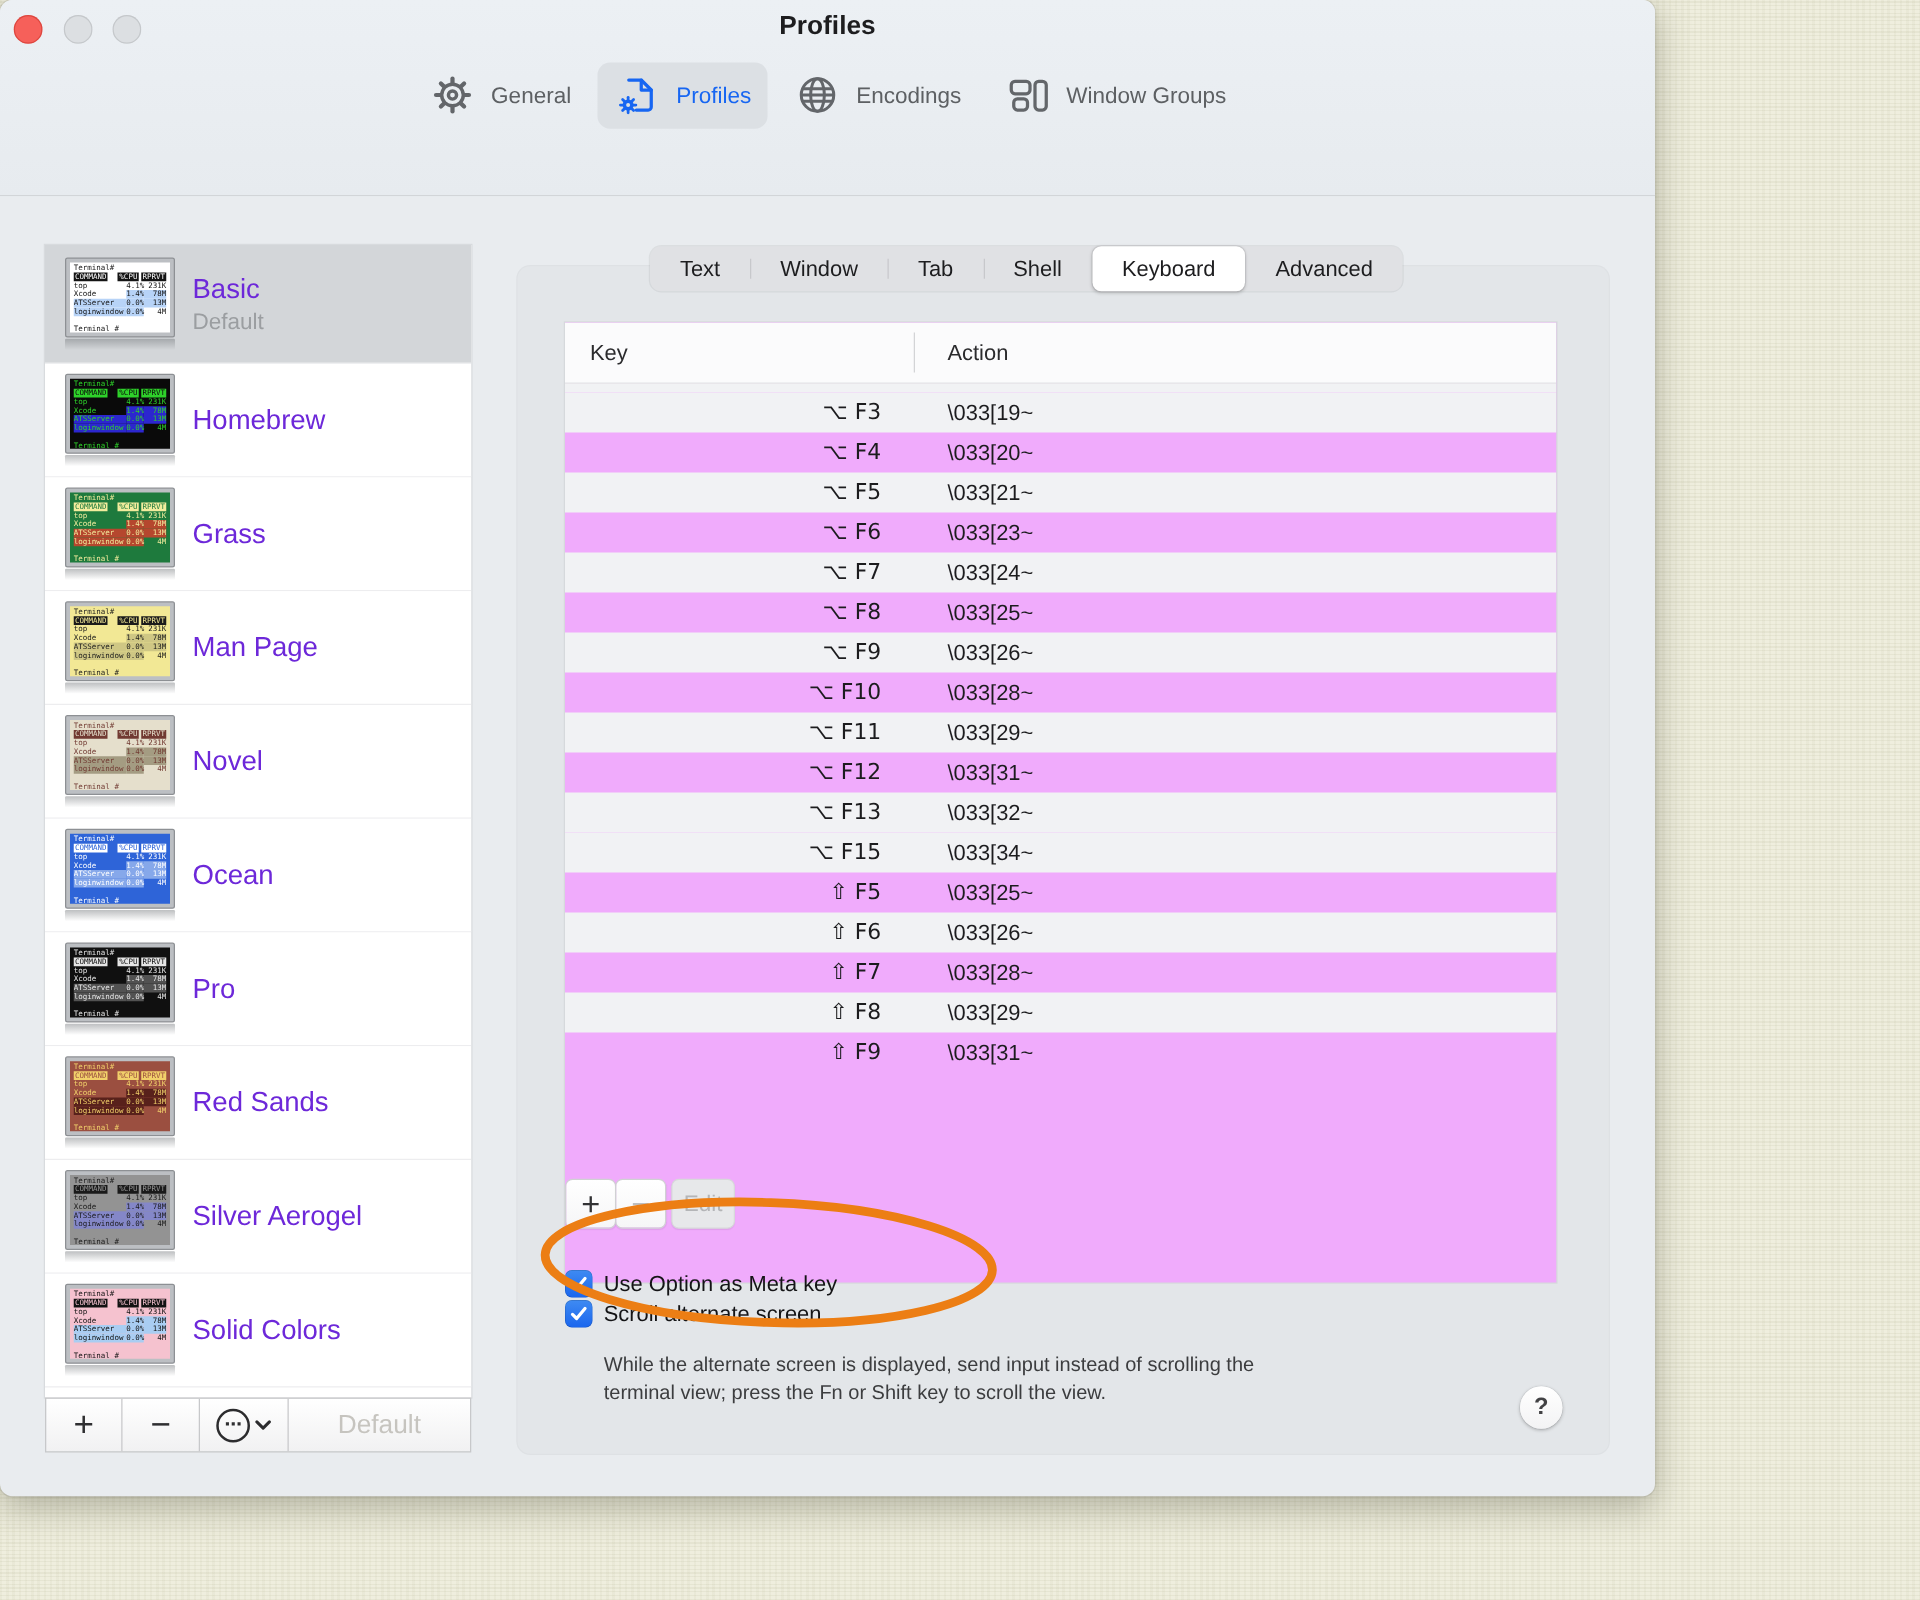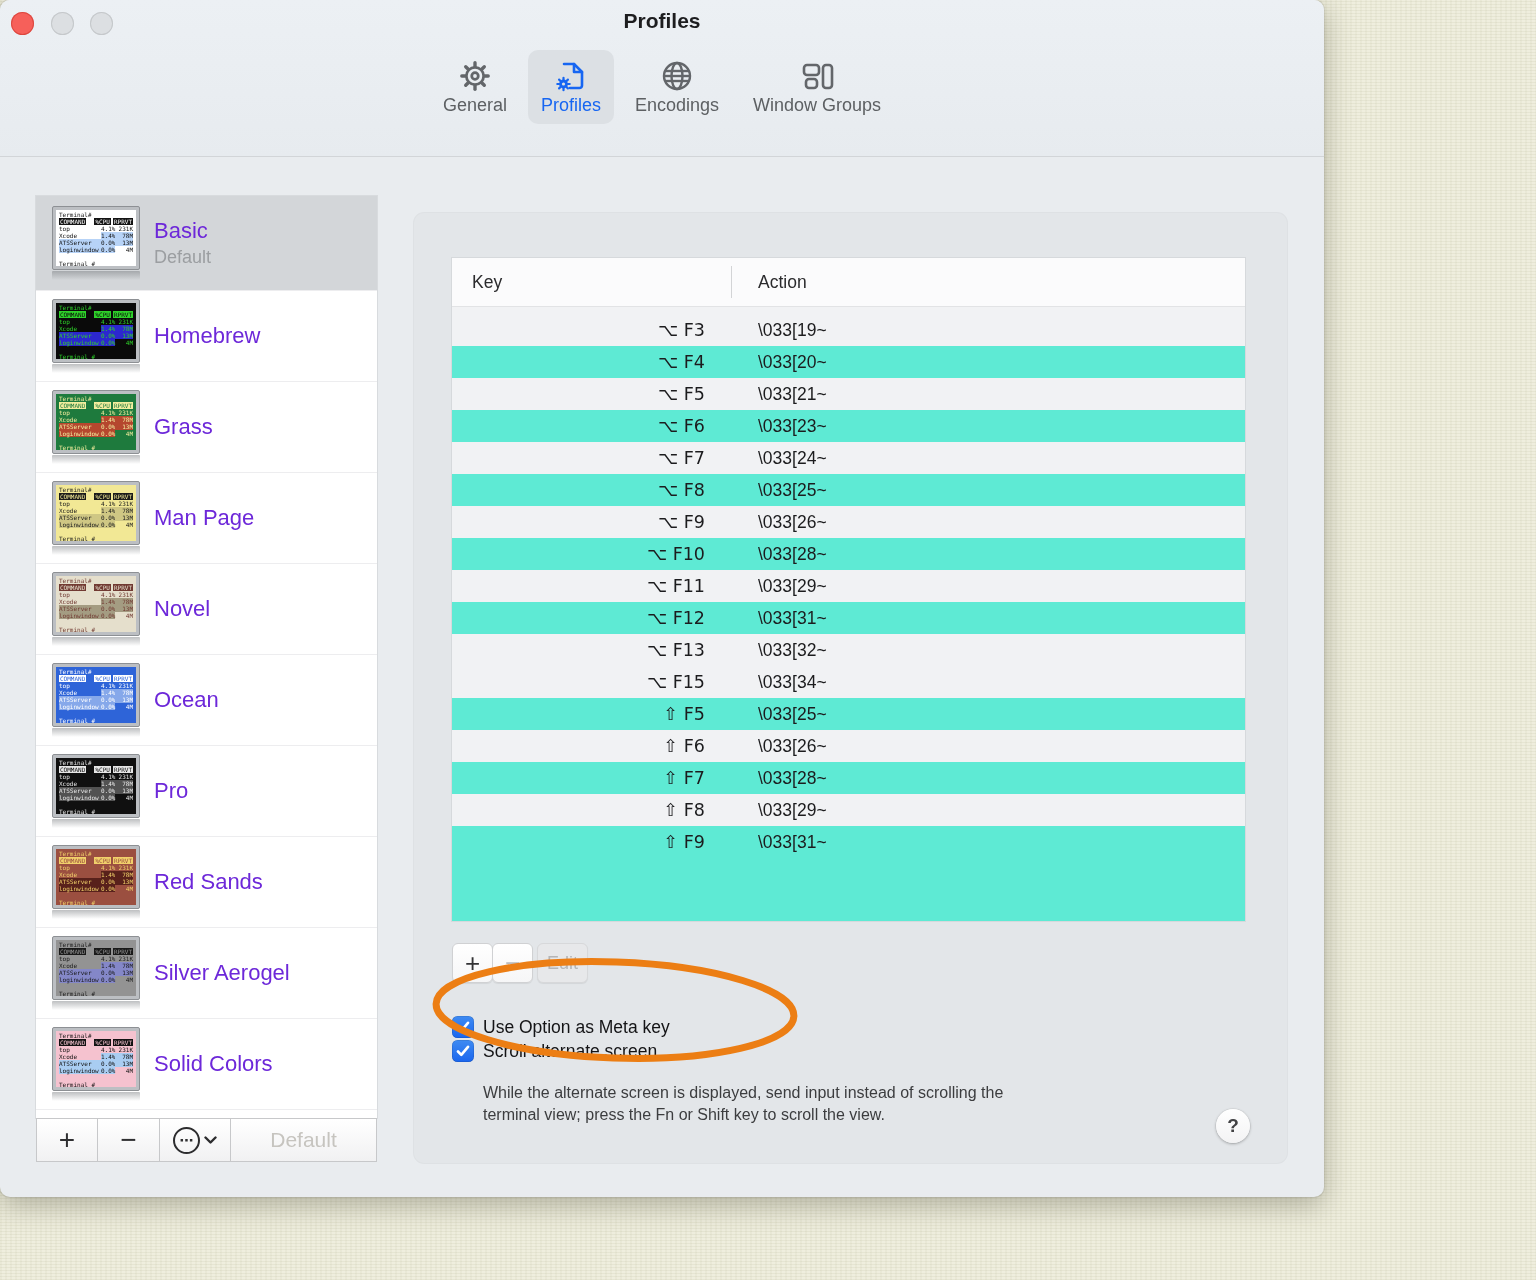--- a/index.html
+++ b/index.html
@@ -24,21 +24,21 @@
     border-bottom:1px solid #d2d5d8;border-radius:10px 10px 0 0;
   }
   .tl{position:absolute;top:12px;width:23px;height:23px;border-radius:50%;}
   .tl.close{left:11px;background:#f6605a;box-shadow:inset 0 0 0 1px rgba(200,50,40,.55);}
   .tl.dim{background:#dcdfe2;box-shadow:inset 0 0 0 1px #c5c8cb;}
   .tl.min{left:51px;} .tl.zoom{left:90px;}
   .window-title{position:absolute;top:9px;left:0;width:100%;text-align:center;
     font-size:21px;font-weight:700;color:#1d1d1f;}
   .toolbar{position:absolute;top:50px;left:0;width:100%;display:flex;
     justify-content:center;align-items:flex-start;gap:8px;}
-  .tb-item{display:flex;flex-direction:column;align-items:center;gap:0;
+  .tb-item{display:flex;flex-direction:row;align-items:center;gap:12px;
     padding:7px 13px 8px;border-radius:10px;color:#5d6063;font-size:18px;}
   .tb-item.selected{background:#dce0e4;color:#1766f2;}
   .tb-item svg{display:block;}
   
   .sidebar{position:absolute;left:36px;top:196px;width:341px;height:966px;}
   .profile-list{height:922px;background:#fff;box-shadow:0 0 0 1px rgba(0,0,0,.07);overflow:hidden;}
   .profile-item{height:90px;display:flex;align-items:center;background:#fff;border-bottom:1px solid #ededef;}
   .profile-item.first{height:94px;}
   .profile-item.selected{background:#d3d6d9;}
   .thumb-col{margin-left:16px;width:88px;flex:0 0 auto;}
@@ -74,21 +74,21 @@
   .pane{position:absolute;left:414px;top:213px;width:873px;height:950px;
     background:#e3e6e9;border-radius:10px;box-shadow:0 0 0 1px rgba(0,0,0,.045);}
   .tabbar{position:absolute;left:520px;top:197px;height:36px;display:flex;align-items:center;
     background:#e0e1e4;border-radius:9px;box-shadow:0 0 0 1px rgba(0,0,0,.06);z-index:5;}
   .seg{height:36px;display:flex;align-items:center;padding:0 24px;font-size:17.5px;
     color:#1d1d1f;position:relative;border-radius:9px;}
   .seg.divider::before{content:"";position:absolute;left:0;top:10px;width:1px;height:16px;background:#c7c8cb;}
   .seg.selected{background:#fff;border-radius:7px;
     box-shadow:0 1px 3px rgba(0,0,0,.22), 0 0 0 1px #d2d3d6;}
   
-  .kv-table{position:absolute;left:38px;top:45px;width:793px;height:663px;background:#5eead4;
+  .kv-table{position:absolute;left:38px;top:45px;width:793px;height:768px;background:#f0abfc;
     box-shadow:0 0 0 1px rgba(0,0,0,.055);overflow:hidden;}
   .thead{height:48px;background:#fbfbfc;border-bottom:1px solid #e2e3e5;
     display:flex;align-items:center;position:relative;font-size:17.5px;color:#2b2b2d;}
   .th-key{padding-left:20px;}
   .th-action{position:absolute;left:306px;}
   .th-divider{position:absolute;left:279px;top:8px;width:1px;height:32px;background:#d3d4d6;}
   .partial-row{height:7px;background:#f1f2f4;}
   .trow{height:32px;display:flex;align-items:center;font-size:17.5px;color:#1c1c1e;}
   .trow.alt{background:#f1f2f4;}
   .key-cell{width:279px;padding-right:26px;box-sizing:border-box;text-align:right;
@@ -634,20 +634,28 @@
       <div class="sf-btn sf-more">
         <span class="more-circle">⋯</span>
         <svg width="13" height="9" viewBox="0 0 13 9">
           <polyline points="1.5,1.5 6.5,6.5 11.5,1.5" fill="none" stroke="#2c2c2e" stroke-width="2.4" stroke-linecap="round" stroke-linejoin="round"></polyline>
         </svg>
       </div>
       <div class="sf-btn sf-default">Default</div>
     </div>
   </div>
 
+  <div class="tabbar">
+    <div class="seg">Text</div>
+    <div class="seg divider">Window</div>
+    <div class="seg divider">Tab</div>
+    <div class="seg divider">Shell</div>
+    <div class="seg selected">Keyboard</div>
+    <div class="seg">Advanced</div>
+  </div>
 
   <div class="pane">
     <div class="kv-table">
       <div class="thead">
         <span class="th-key">Key</span>
         <span class="th-divider"></span>
         <span class="th-action">Action</span>
       </div>
       <div class="partial-row"></div>
       <div id="kb-rows">

